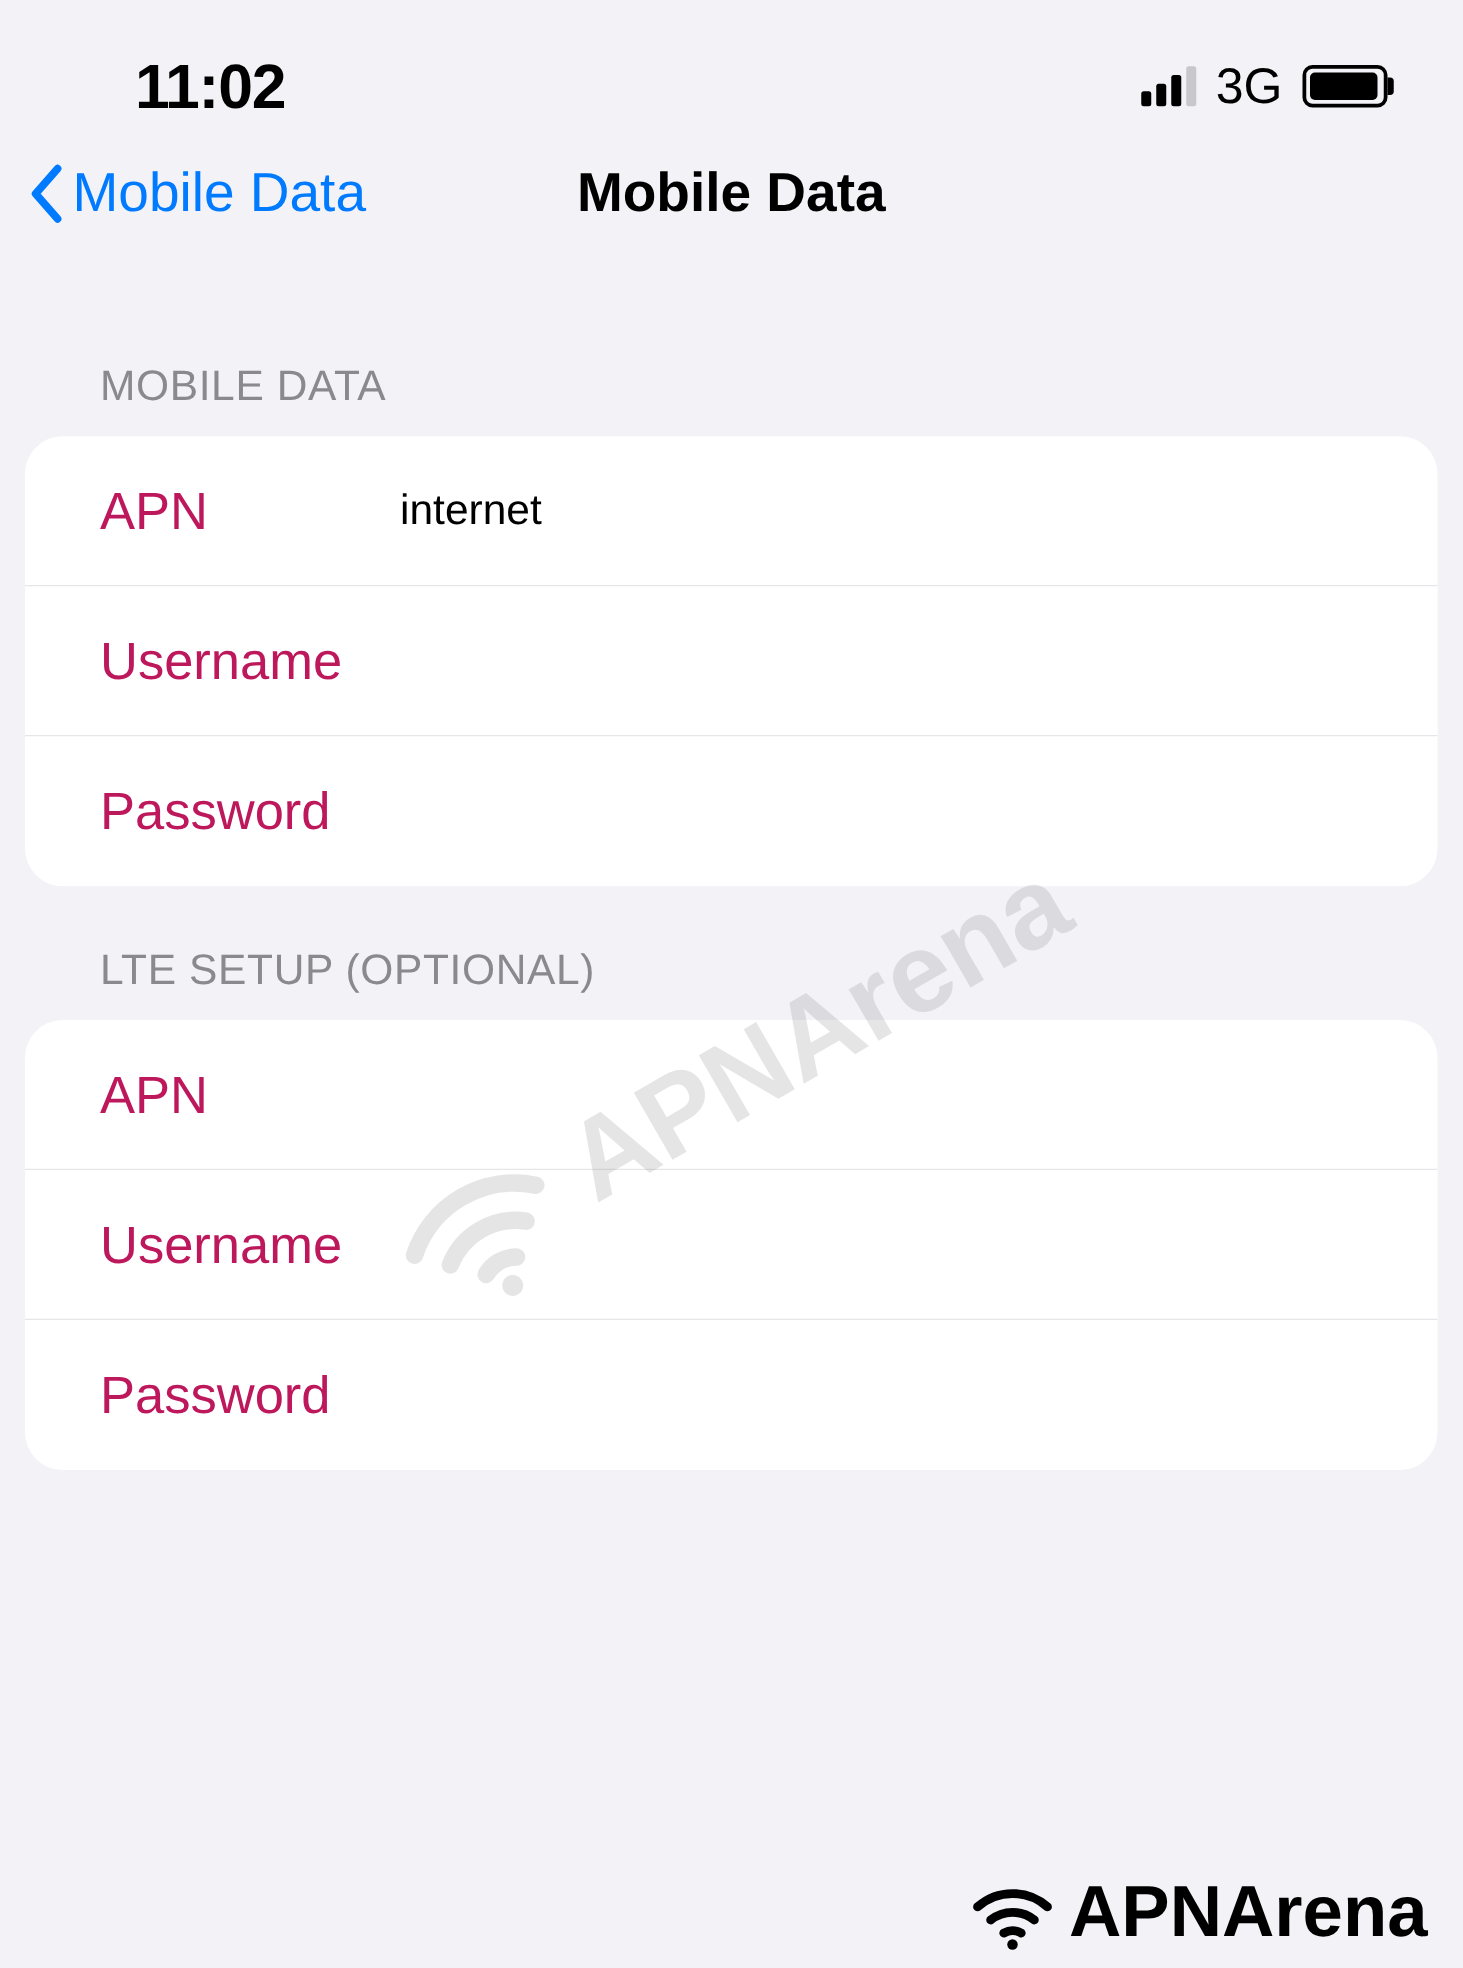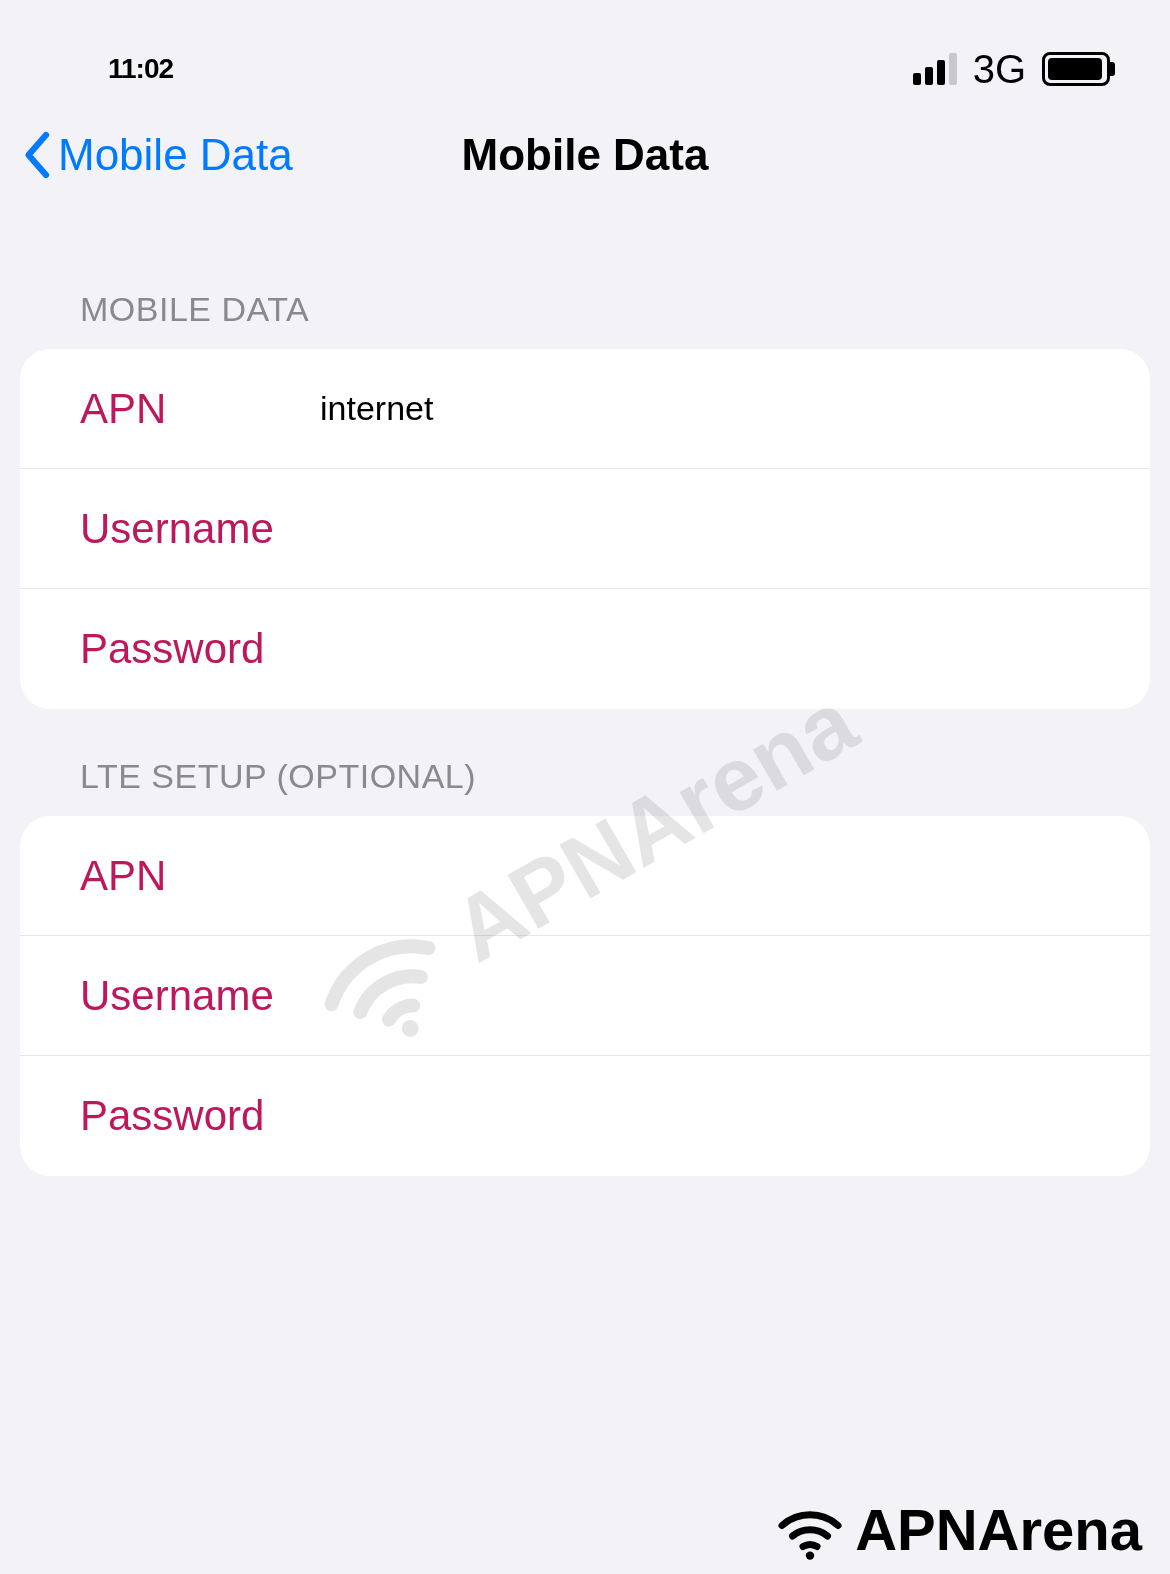--- a/index.html
+++ b/index.html
@@ -18,21 +18,21 @@
       overflow: hidden;
     }
     .status-bar {
       display: flex;
       justify-content: space-between;
       align-items: center;
       padding: 38px 60px 0 60px;
       height: 100px;
     }
     .status-time {
-      font-size: 28px;
+      font-size: 50px;
       font-weight: 600;
       letter-spacing: -1px;
       margin-left: 48px;
     }
     .status-right {
       display: flex;
       align-items: center;
       gap: 10px;
       text-align: right;
     }

